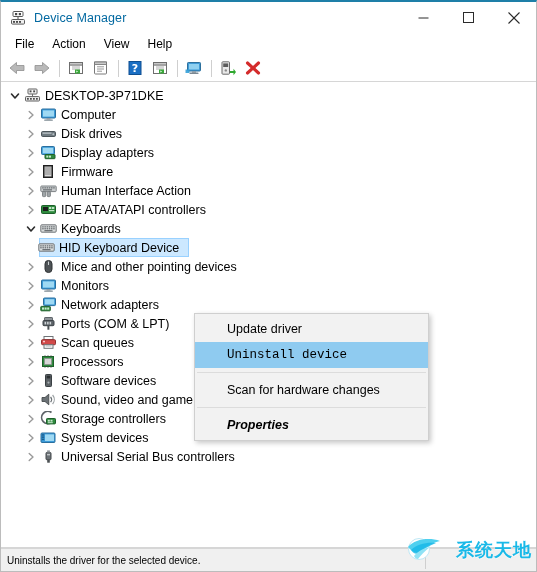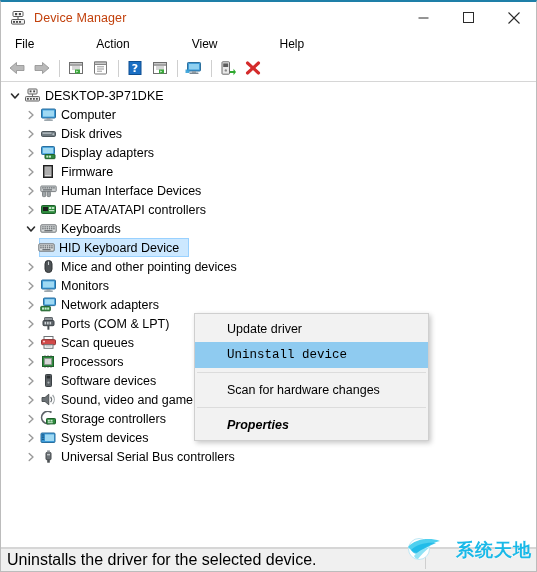--- a/index.html
+++ b/index.html
@@ -39,21 +39,21 @@
   }
   #title-icon {
     margin-left: 9px;
     margin-right: 8px;
     width: 16px; height: 16px;
     position: relative;
     flex: 0 0 auto;
   }
   #title-text {
     font-size: 12.5px;
-    color: #c2410c;
+    color: #0369a1;
     letter-spacing: 0.1px;
     text-align: center;
   }
   #caption-buttons {
     position: absolute;
     right: 0; top: 0;
     height: 31px;
     display: flex;
   }
   .caption-btn {
@@ -66,21 +66,20 @@
   .caption-btn svg { display: block; }
 
   
   #menubar {
     height: 22px;
     background: #ffffff;
     display: flex;
     align-items: center;
     padding-left: 5px;
     flex: 0 0 auto;
-    gap: 44px;
   }
   .menu-item {
     padding: 2px 9px;
     font-size: 12px;
     color: #000000;
     line-height: 15px;
   }
 
   
   #toolbar {
@@ -195,21 +194,21 @@
   #statusbar {
     height: 22px;
     background: #f0f0f0;
     display: flex;
     align-items: center;
     flex: 0 0 auto;
     position: relative;
     border-top: 1px solid #d6d6d6;
   }
   #status-text {
-    font-size: 16px;
+    font-size: 10px;
     color: #000000;
     padding-left: 6px;
   }
   #status-sep {
     position: absolute;
     left: 424px; top: 2px; bottom: 2px;
     width: 1px;
     background: #cfcfcf;
   }
 
@@ -456,21 +455,21 @@
               <rect x="4.4" y="4.2" width="1.5" height="1.3" fill="#6d7275"></rect>
               <rect x="6.6" y="4.2" width="1.5" height="1.3" fill="#6d7275"></rect>
               <rect x="8.8" y="4.2" width="1.5" height="1.3" fill="#6d7275"></rect>
               <rect x="11" y="4.2" width="1.5" height="1.3" fill="#6d7275"></rect>
               <rect x="13.2" y="4.2" width="1.5" height="1.3" fill="#6d7275"></rect>
               <rect x="3" y="6.2" width="9" height="1.3" fill="#6d7275"></rect>
               <rect x="2.5" y="8.6" width="3.2" height="5" rx="0.8" fill="#9fa5a8" stroke="#6d7275" stroke-width="0.8"></rect>
               <rect x="7.2" y="8.6" width="3.2" height="5" rx="0.8" fill="#9fa5a8" stroke="#6d7275" stroke-width="0.8"></rect>
             </svg>
           </span>
-          <span class="lbl">Human Interface Devices</span>
+          <span class="lbl">Human Interface Action</span>
         </div>
         <div class="node depth1">
           <span class="twisty">
             <svg width="10" height="10" viewBox="0 0 10 10">
               <path d="M3.2 1.5 L7 5 L3.2 8.5" fill="none" stroke="#9a9a9a" stroke-width="1.4" stroke-linecap="round" stroke-linejoin="round"></path>
             </svg>
           </span>
           <span class="ico">
             <svg width="17" height="15" viewBox="0 0 17 15">
               <rect x="1.5" y="3.5" width="14" height="8" rx="1" fill="#2e8b3e" stroke="#1d5f2a" stroke-width="1"></rect>

